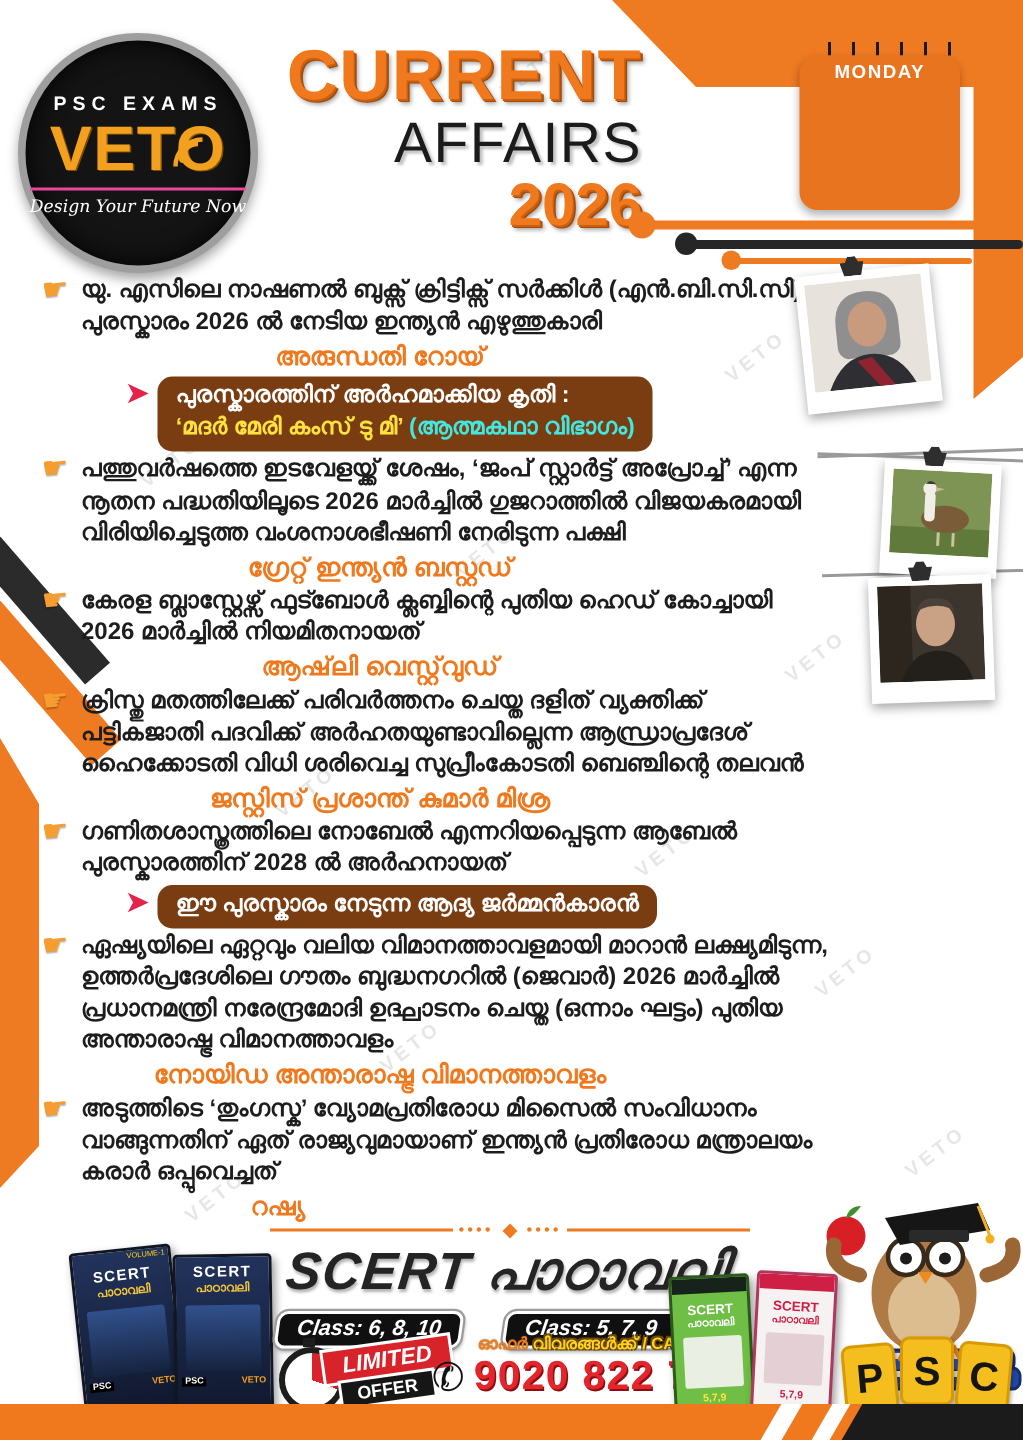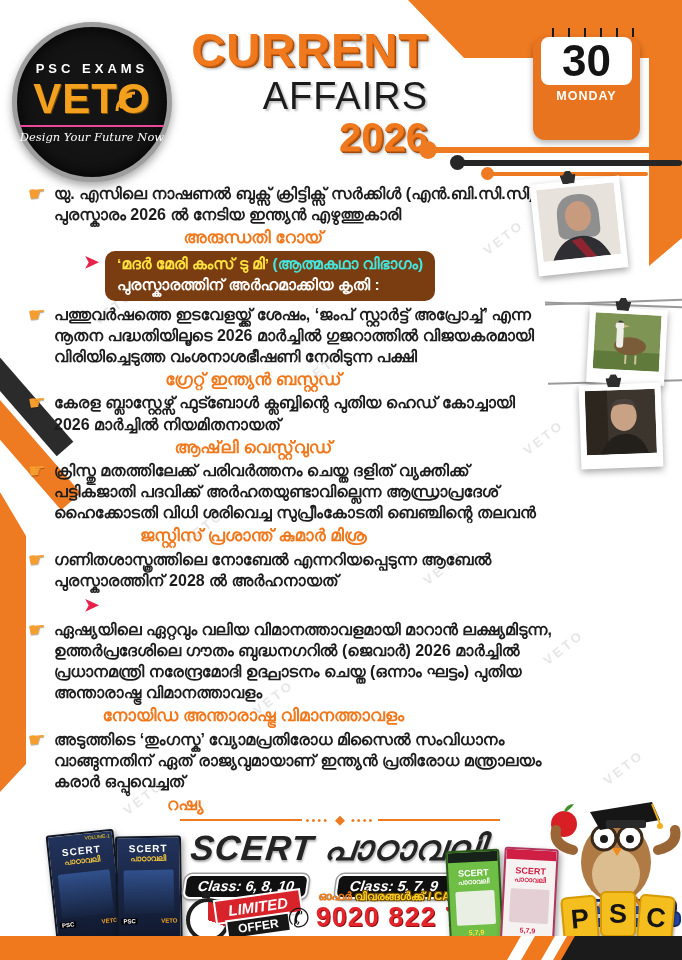--- a/index.html
+++ b/index.html
@@ -170,21 +170,20 @@
 
   <div class="cal-ticks">
     <i></i>
       <i></i>
       <i></i>
       <i></i>
       <i></i>
       <i></i>
   </div>
   <div class="calendar">
-    <div class="cal-day">30</div>
     <div class="cal-week">MONDAY</div>
   </div>
 
   <div class="rod rod1">
       <span class="dot"></span>
     </div>
   <div class="rod rod2">
       <span class="dot"></span>
     </div>
   <div class="rod rod3">
@@ -198,25 +197,25 @@
 
     <div class="q-group">
       <div class="q-row">
         <span class="hand">☛</span>
         <span class="q-text" style="max-width:488px">യു. എസിലെ നാഷണൽ ബുക്സ് ക്രിട്ടിക്സ് സർക്കിൾ (എൻ.ബി.സി.സി) പുരസ്കാരം 2026 ൽ നേടിയ ഇന്ത്യൻ എഴുത്തുകാരി</span>
       </div>
       <div class="answer">അരുന്ധതി റോയ്</div>
       <div class="note-row">
         <span class="note-arrow">➤</span>
         <div class="note-box">
+          <div>പുരസ്കാരത്തിന് അർഹമാക്കിയ കൃതി :</div>
           <div>
             <span class="note-hl">‘മദർ മേരി കംസ് ടു മി’</span>
             <span class="note-dt">(ആത്മകഥാ വിഭാഗം)</span>
           </div>
-          <div>പുരസ്കാരത്തിന് അർഹമാക്കിയ കൃതി :</div>
         </div>
       </div>
     </div>
 
     <div class="q-group">
       <div class="q-row">
         <span class="hand">☛</span>
         <span class="q-text">പത്തുവർഷത്തെ ഇടവേളയ്ക്ക് ശേഷം, ‘ജംപ് സ്റ്റാർട്ട് അപ്രോച്ച്’ എന്ന നൂതന പദ്ധതിയിലൂടെ 2026 മാർച്ചിൽ ഗുജറാത്തിൽ വിജയകരമായി വിരിയിച്ചെടുത്ത വംശനാശഭീഷണി നേരിടുന്ന പക്ഷി</span>
       </div>
       <div class="answer">ഗ്രേറ്റ് ഇന്ത്യൻ ബസ്റ്റഡ്</div>
@@ -238,20 +237,23 @@
       <div class="answer">ജസ്റ്റിസ് പ്രശാന്ത് കുമാർ മിശ്ര</div>
     </div>
 
     <div class="q-group">
       <div class="q-row">
         <span class="hand">☛</span>
         <span class="q-text">ഗണിതശാസ്ത്രത്തിലെ നോബേൽ എന്നറിയപ്പെടുന്ന ആബേൽ പുരസ്കാരത്തിന് 2028 ൽ അർഹനായത്</span>
       </div>
       <div class="note-row">
         <span class="note-arrow">➤</span>
+        <div class="note-box">
+          <div>ഈ പുരസ്കാരം നേടുന്ന ആദ്യ ജർമ്മൻകാരൻ</div>
+        </div>
       </div>
     </div>
 
     <div class="q-group">
       <div class="q-row">
         <span class="hand">☛</span>
         <span class="q-text">ഏഷ്യയിലെ ഏറ്റവും വലിയ വിമാനത്താവളമായി മാറാൻ ലക്ഷ്യമിടുന്ന, ഉത്തർപ്രദേശിലെ ഗൗതം ബുദ്ധനഗറിൽ (ജെവാർ) 2026 മാർച്ചിൽ പ്രധാനമന്ത്രി നരേന്ദ്രമോദി ഉദ്ഘാടനം ചെയ്ത (ഒന്നാം ഘട്ടം) പുതിയ അന്താരാഷ്ട്ര വിമാനത്താവളം</span>
       </div>
       <div class="answer">നോയിഡ അന്താരാഷ്ട്ര വിമാനത്താവളം</div>
     </div>

